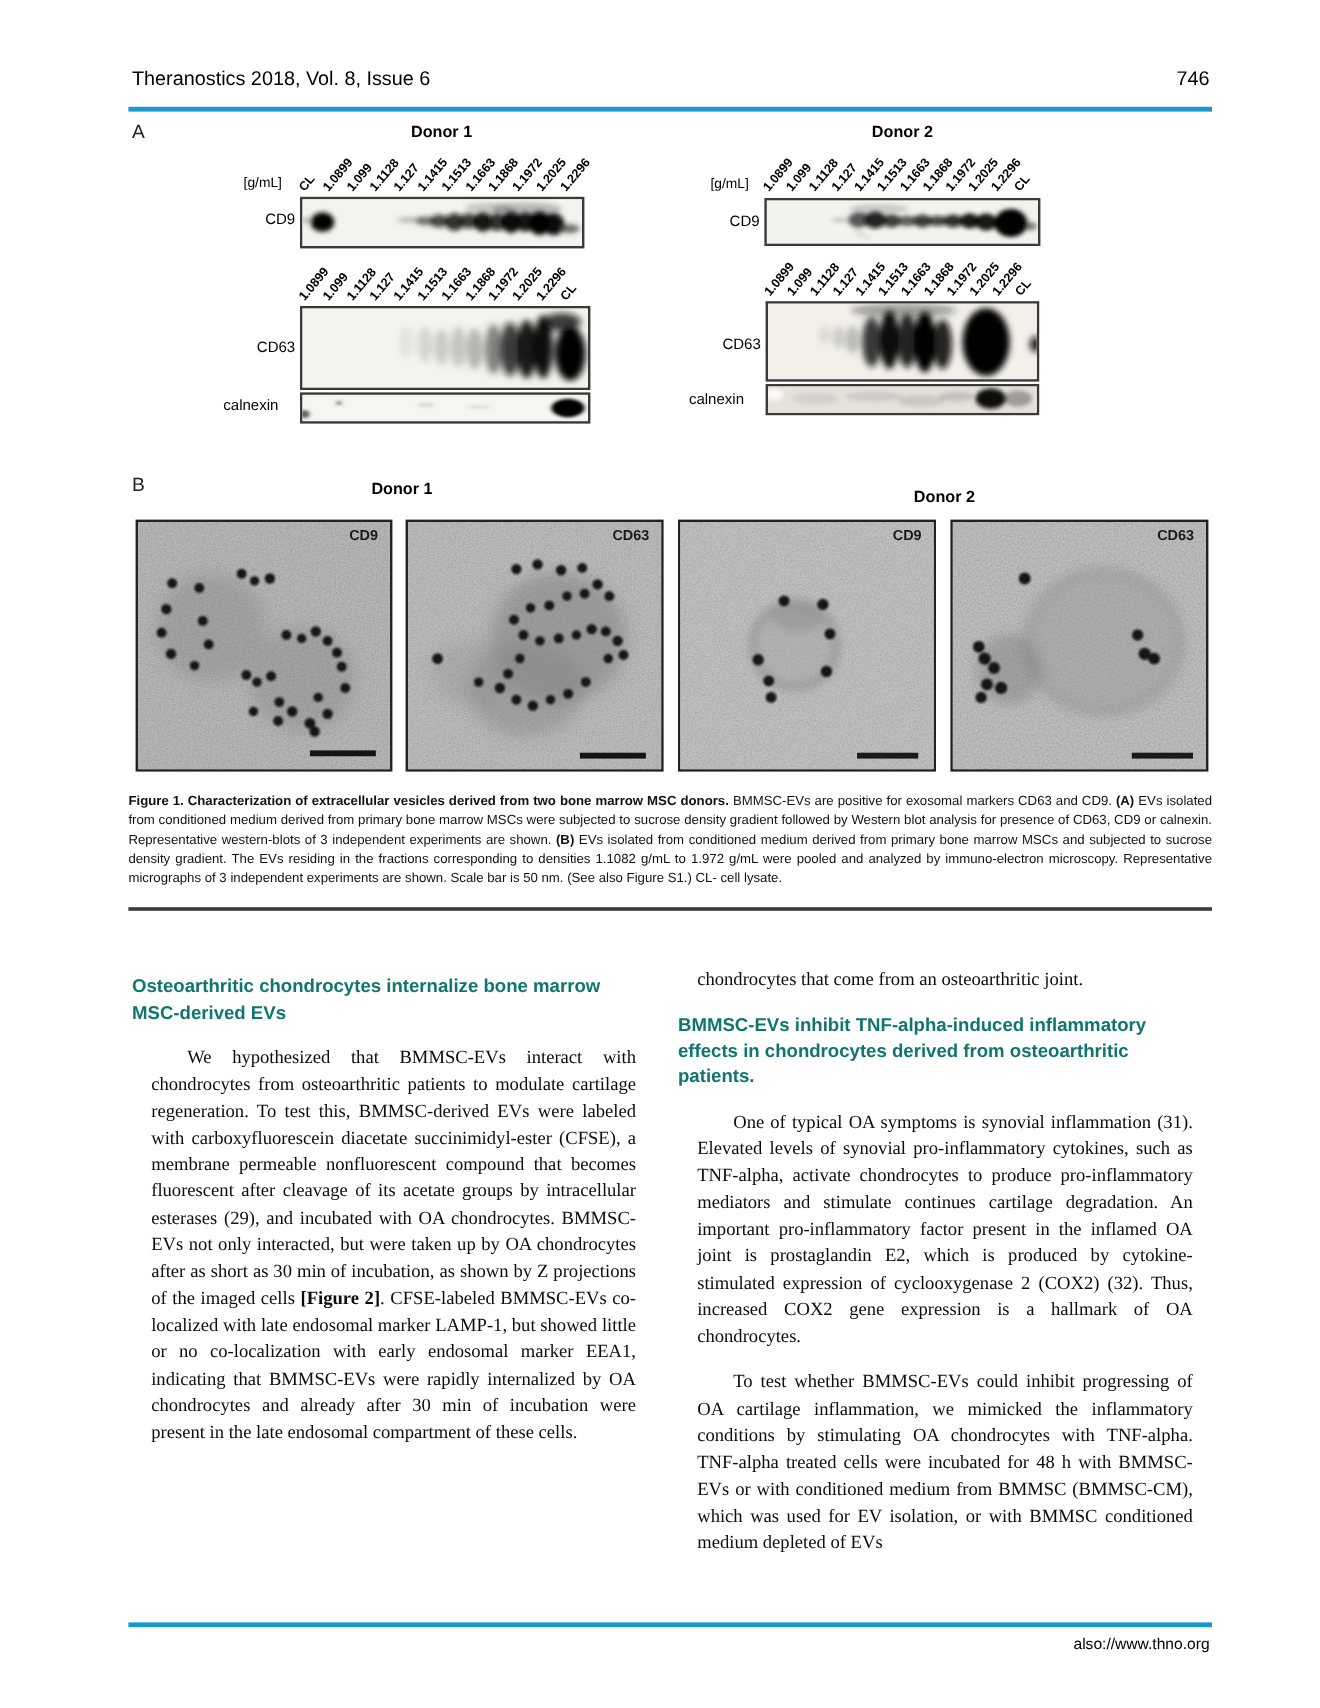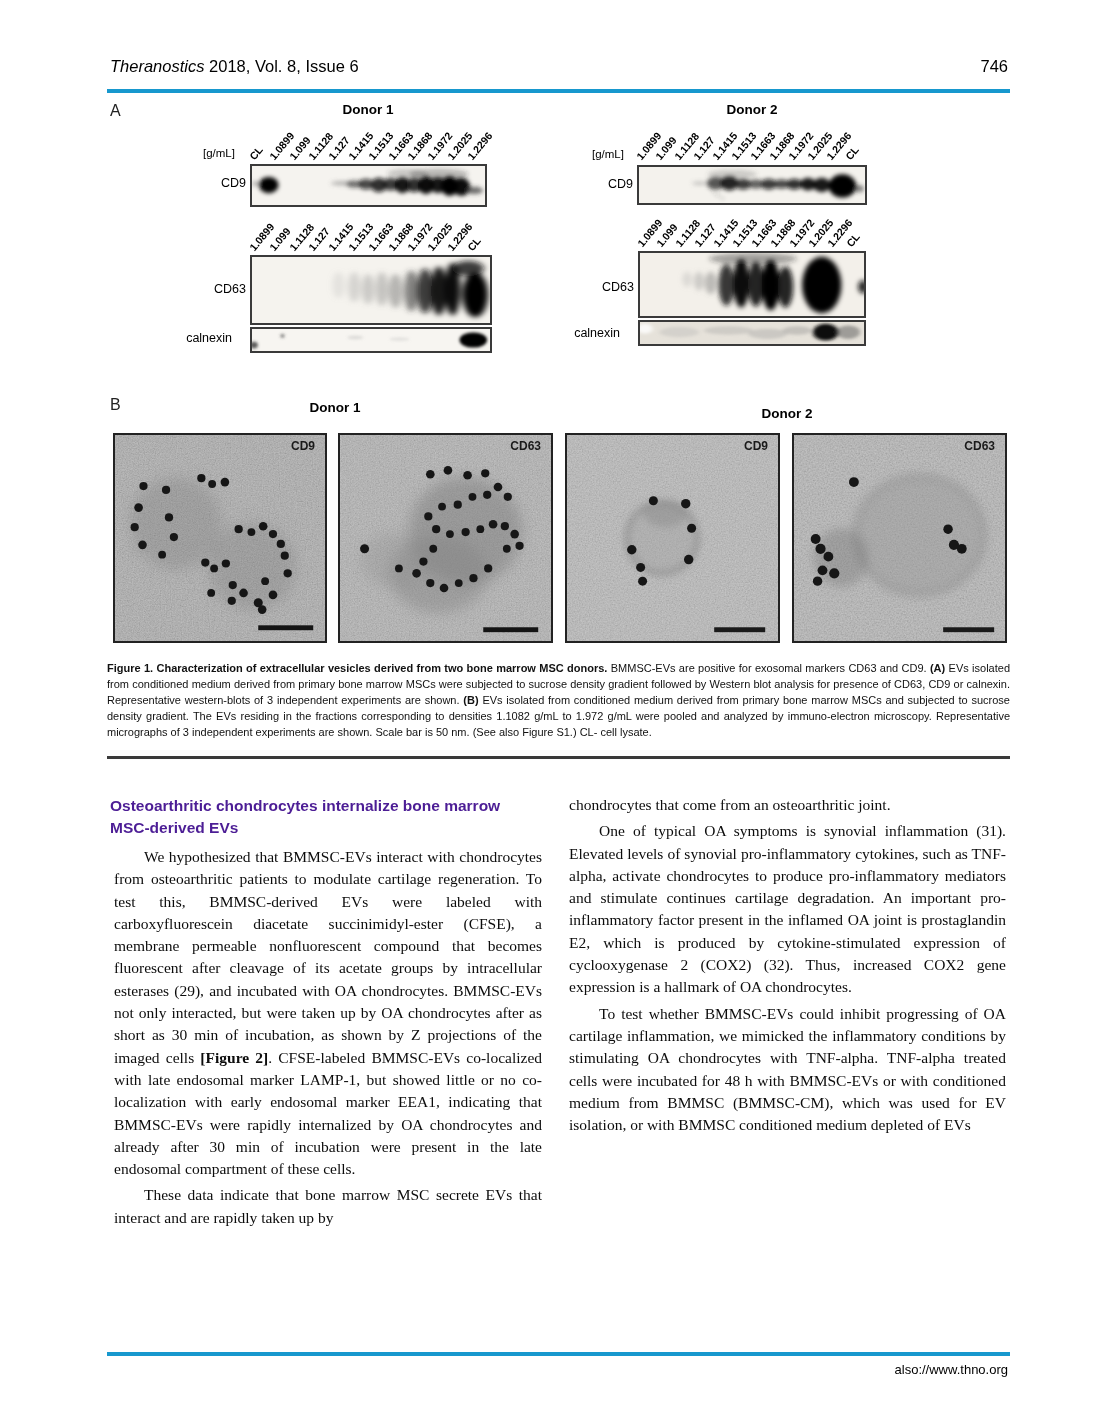--- a/index.html
+++ b/index.html
@@ -1,20 +1,20 @@
 <!DOCTYPE html>
 <html><head>
 <meta charset="utf-8">
 <style>
   html,body{margin:0;padding:0;background:#ffffff;}
   .page{position:relative;width:1100px;height:1423px;background:#ffffff;overflow:hidden;
         font-family:"Liberation Sans",sans-serif;color:#111;}
   
   .hdr-journal{position:absolute;left:110px;top:57px;font-size:16.5px;color:#000;}
-  .hdr-journal .it{font-style:italic;margin-top:12px;}
+  .hdr-journal .it{margin-top:12px;}
   .hdr-page{position:absolute;right:92px;top:57px;font-size:16.5px;color:#000;}
   .rule{position:absolute;left:107px;width:903px;background:#1798ce;}
   .rule.top{top:89px;height:4px;}
   .rule.bottom{top:1352px;height:4px;}
   
   .pletter{position:absolute;font-size:16px;color:#222;font-family:"Liberation Sans",sans-serif;}
   .donor-title{position:absolute;width:150px;text-align:center;font-weight:700;font-size:13.5px;color:#000;}
   
   .lanes{position:absolute;height:48px;}
   .lane{position:absolute;bottom:0;white-space:nowrap;font-weight:700;font-size:10.5px;color:#000;
@@ -31,23 +31,23 @@
   
   .caption{position:absolute;left:107px;top:660px;width:903px;font-size:11px;line-height:16px;
            text-align:justify;color:#111;}
   .caption-rule{position:absolute;left:107px;top:756px;width:903px;height:2.5px;background:#3a3a3a;}
   
   .col{position:absolute;text-align:justify;font-family:"Liberation Serif",serif;font-size:15.5px;
        line-height:22.3px;color:#0c0c0c;}
   .col-left{left:110px;top:795px;width:436px;}
   .col-right{left:565px;top:790px;width:445px;}
   .col h2{font-family:"Liberation Sans",sans-serif;font-size:15.5px;line-height:21.5px;font-weight:700;
-          color:#4c1d95;margin:0 0 8px 0;max-width:410px;text-align:left;}
+          color:#0f766e;margin:17px 0 8px 0;max-width:410px;text-align:left;}
   .col-right h2{margin-top:14px;}
-  .col p{margin:4px;text-indent:30px;}
+  .col p{margin:16px;text-indent:30px;}
   .col p.noindent{text-indent:0;}
   
   .footer-url{position:absolute;right:92px;top:1362px;font-size:13px;color:#000;}
 </style>
 </head>
 <body>
 
 <div class="page">
 
   <div class="hdr-journal">
@@ -476,25 +476,25 @@
   <div class="micro-label" style="left:792px;top:433px;width:211px;text-align:right;right:auto;">
     <span style="position:relative;left:-8px;top:6px;">CD63</span>
   </div>
 
   <div class="caption"><span style="font-weight: 700;">Figure 1. Characterization of extracellular vesicles derived from two bone marrow MSC donors.</span><span> BMMSC-EVs are positive for exosomal markers CD63 and CD9. </span><span style="font-weight: 700;">(A)</span><span> EVs isolated from conditioned medium derived from primary bone marrow MSCs were subjected to sucrose density gradient followed by Western blot analysis for presence of CD63, CD9 or calnexin. Representative western-blots of 3 independent experiments are shown. </span><span style="font-weight: 700;">(B)</span><span> EVs isolated from conditioned medium derived from primary bone marrow MSCs and subjected to sucrose density gradient. The EVs residing in the fractions corresponding to densities 1.1082 g/mL to 1.972 g/mL were pooled and analyzed by immuno-electron microscopy. Representative micrographs of 3 independent experiments are shown. Scale bar is 50 nm. (See also Figure S1.) CL- cell lysate.</span></div>
   <div class="caption-rule"></div>
 
   <div class="col col-left">
     <h2>Osteoarthritic chondrocytes internalize bone marrow MSC-derived EVs</h2>
     <p><span>We hypothesized that BMMSC-EVs interact with chondrocytes from osteoarthritic patients to modulate cartilage regeneration. To test this, BMMSC-derived EVs were labeled with carboxyfluorescein diacetate succinimidyl-ester (CFSE), a membrane permeable nonfluorescent compound that becomes fluorescent after cleavage of its acetate groups by intracellular esterases (29), and incubated with OA chondrocytes. BMMSC-EVs not only interacted, but were taken up by OA chondrocytes after as short as 30 min of incubation, as shown by Z projections of the imaged cells </span><span style="font-weight: 700;">[Figure 2]</span><span>. CFSE-labeled BMMSC-EVs co-localized with late endosomal marker LAMP-1, but showed little or no co-localization with early endosomal marker EEA1, indicating that BMMSC-EVs were rapidly internalized by OA chondrocytes and already after 30 min of incubation were present in the late endosomal compartment of these cells.</span></p>
-    <p>These data indicate that bone marrow MSC secrete EVs that interact and are rapidly taken up by</p>
   </div>
 
   <div class="col col-right">
     <p class="noindent">chondrocytes that come from an osteoarthritic joint.</p>
+    <h2>BMMSC-EVs inhibit TNF-alpha-induced inflammatory effects in chondrocytes derived from osteoarthritic patients.</h2>
     <p>One of typical OA symptoms is synovial inflammation (31). Elevated levels of synovial pro-inflammatory cytokines, such as TNF-alpha, activate chondrocytes to produce pro-inflammatory mediators and stimulate continues cartilage degradation. An important pro-inflammatory factor present in the inflamed OA joint is prostaglandin E2, which is produced by cytokine-stimulated expression of cyclooxygenase 2 (COX2) (32). Thus, increased COX2 gene expression is a hallmark of OA chondrocytes.</p>
     <p>To test whether BMMSC-EVs could inhibit progressing of OA cartilage inflammation, we mimicked the inflammatory conditions by stimulating OA chondrocytes with TNF-alpha. TNF-alpha treated cells were incubated for 48 h with BMMSC-EVs or with conditioned medium from BMMSC (BMMSC-CM), which was used for EV isolation, or with BMMSC conditioned medium depleted of EVs</p>
   </div>
 
   <div class="rule bottom"></div>
   <div class="footer-url">also://www.thno.org</div>
 
 </div>
 
 </body></html>

